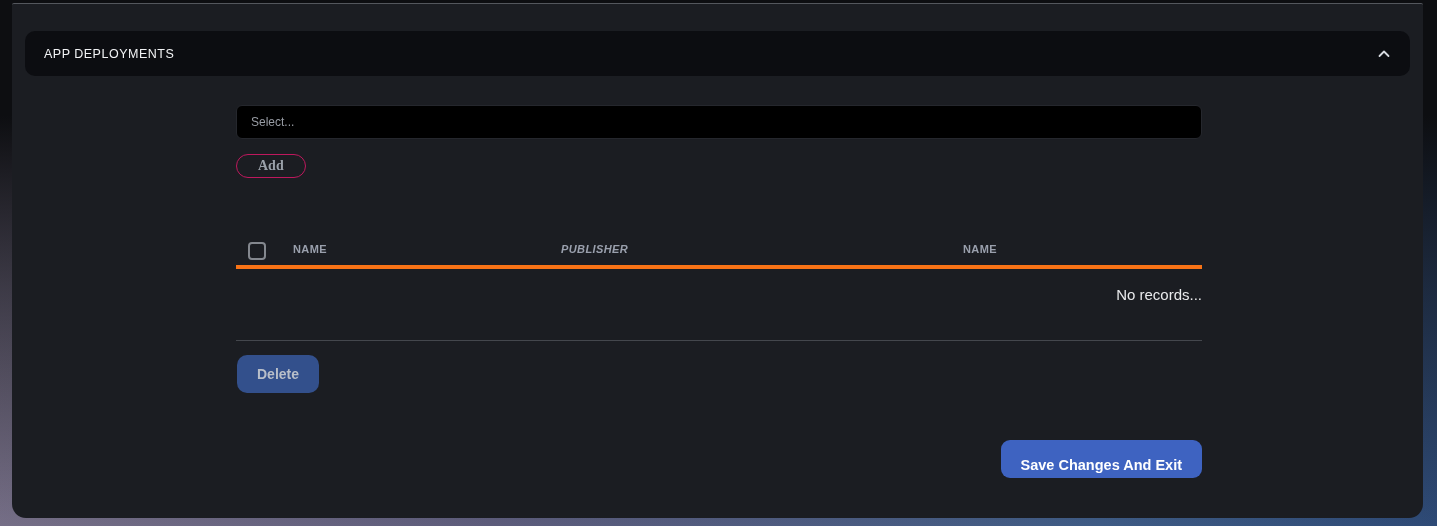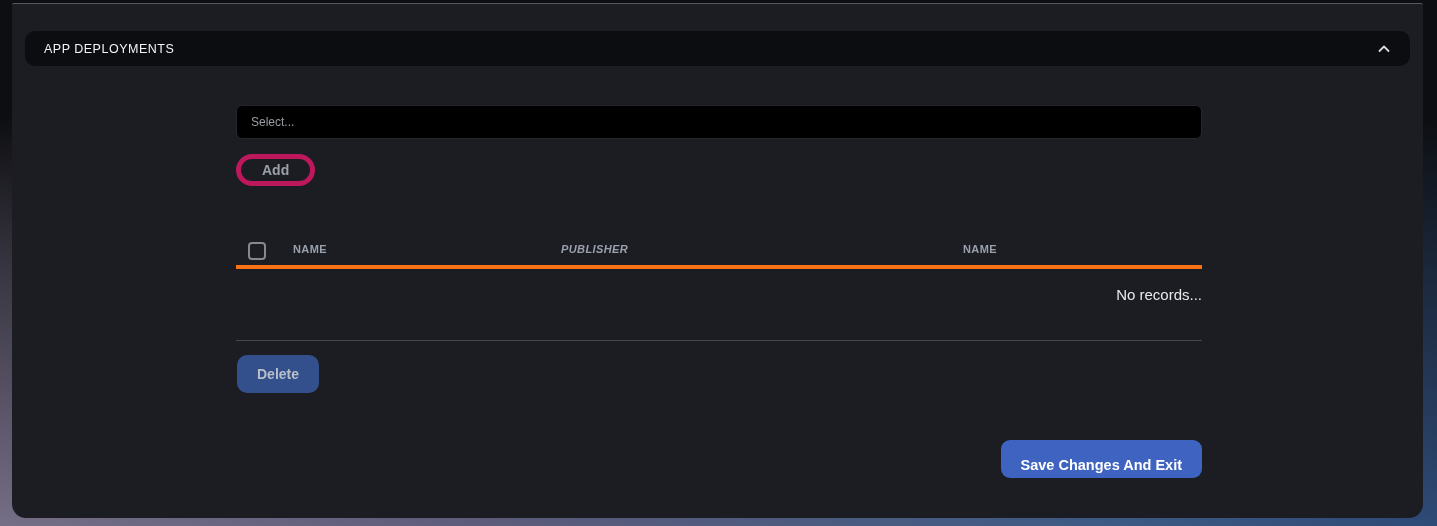--- a/index.html
+++ b/index.html
@@ -19,21 +19,21 @@
     left: 12px; top: 3px;
     width: 1411px; height: 515px;
     background: var(--panel_bg, #1b1d22);
     border-top: 1px solid #54575d;
     border-radius: 2px 2px 14px 14px;
   }
   
   .header-card {
     position: absolute;
     left: 13px; right: 13px; top: 27px;
-    height: 35px;
+    height: 45px;
     background: var(--card_bg, #0c0d11);
     border-radius: 10px;
     display: flex;
     align-items: center;
     justify-content: space-between;
     padding: 0 17px 0 19px;
     cursor: pointer;
   }
   .header-card .title {
     color: #f2f3f5;
@@ -54,29 +54,29 @@
     font-size: 12px;
     font-family: "Liberation Sans", sans-serif;
     padding: 0 14px;
     outline: none;
   }
   .select-box::placeholder { color: #989ca4; opacity: 1; }
   
   .add-btn {
     position: absolute;
     left: 224px; top: 150px;
-    height: 32px;
+    height: 24px;
     padding: 0 21px;
     background: transparent;
-    border: 5px solid #be185d;
+    border: 1px solid #be185d;
     border-radius: 20px;
     color: #9aa0a9;
     font-weight: 700;
     font-size: 14px;
-    font-family: Liberation Sans, sans-serif;
+    font-family: Liberation Serif, serif;
     cursor: pointer;
   }
   
   .table {
     position: absolute;
     left: 224px; top: 225px;
     width: 966px;
   }
   .thead {
     position: relative;

